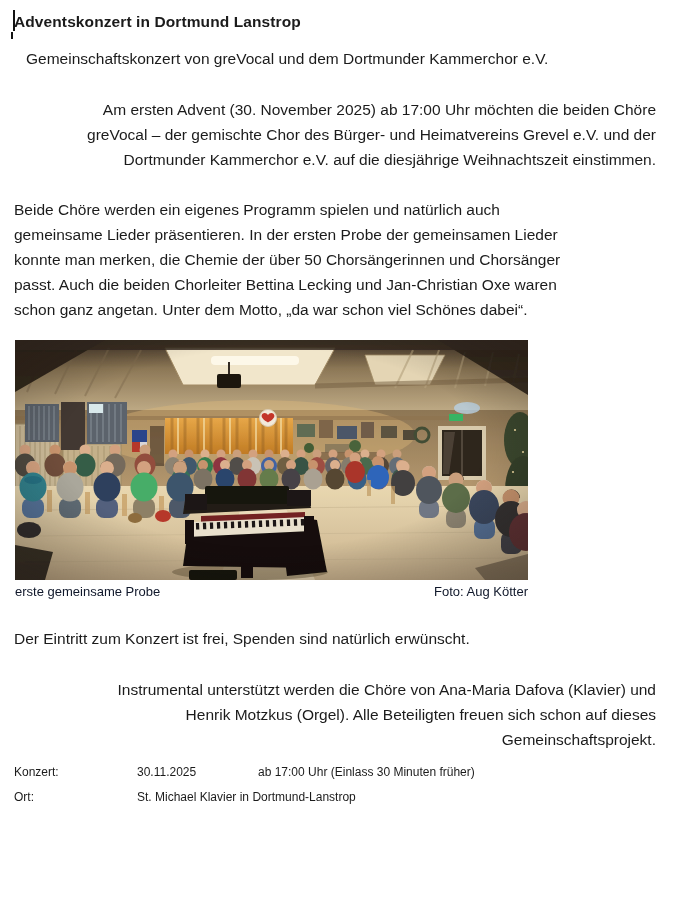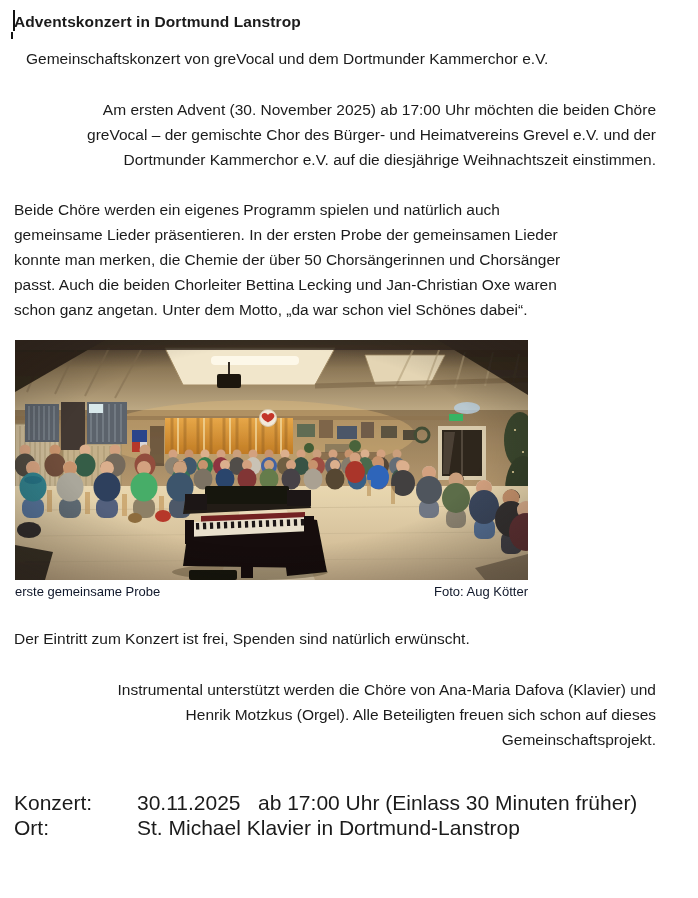--- a/index.html
+++ b/index.html
@@ -14,21 +14,21 @@
   .page { position:relative; width:698px; height:898px; padding:9px 42px 0 14px; }
   .caret { position:absolute; left:13px; top:10px; width:2px; height:21px; background:#121212; }
   .caret::after { content:""; position:absolute; left:-2px; top:22px; width:2px; height:7px; background:#121212; }
   h1.title { margin:0; font-size:15.5px; font-weight:700; line-height:25px; letter-spacing:.1px; }
   .subtitle { margin:12px; font-size:15.5px; line-height:25px; }
   .para { margin:25px 0 0 0; font-size:15.5px; line-height:25px; white-space:pre-line; }
   .para.gap-lg { margin-top:26px;text-align:right; }
   figure.photo { margin:18px 0 0 1px; width:513px; }
   .photo-canvas { display:block; width:513px; height:240px; }
   figcaption { display:flex; justify-content:space-between; margin-top:3px; font-size:13px; line-height:18px; color:#0f172a; }
-  .details { margin-top:38px; font-size:21px; line-height:25px; }
+  .details { margin-top:8px; font-size:12px; line-height:25px; }
   .details .row { white-space:nowrap; }
   .details .lbl { display:inline-block; width:123px; }
   .details .col1 { display:inline-block; width:121px; }
 </style>
 </head>
 <body>
 
 <div class="page">
   <span class="caret"></span>
 

